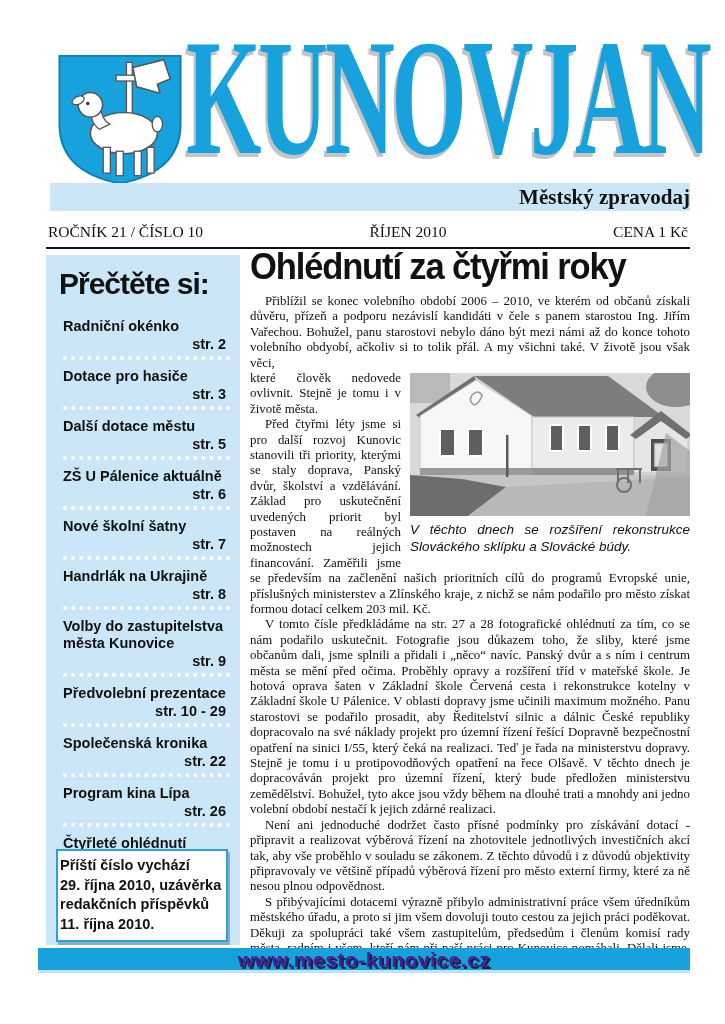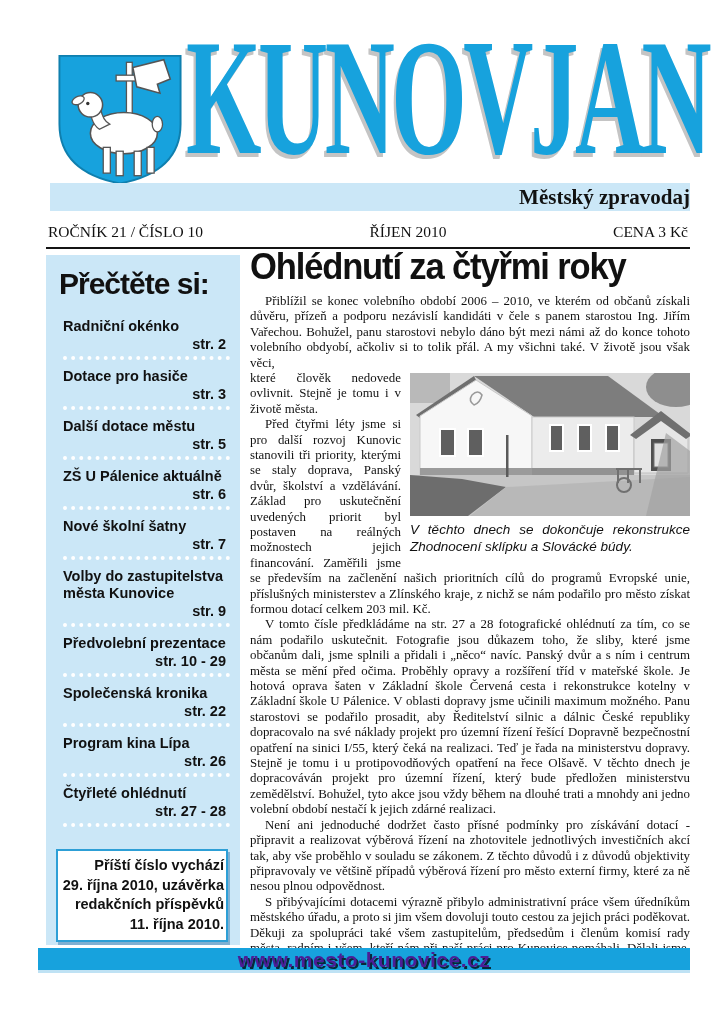--- a/index.html
+++ b/index.html
@@ -66,21 +66,21 @@
   }
   .toc { padding: 6px 10px 0 17px; }
   .toc-label { font-weight: bold; font-size: 14.5px; line-height: 17px; padding-top: 7px; }
   .toc-page  { font-weight: bold; font-size: 14.5px; text-align: right; padding: 1px 4px 4px 0; }
   .toc-dots  { border-bottom: 4px dotted #ffffff; height: 0; margin: 0 0 1px 0; }
   .notice {
     position: absolute; left: 10px; right: 12px; top: 594px;
     background: #ffffff;
     border: 2px solid #2d9fd6;
     box-shadow: 2px 3px 0 rgba(120,170,205,0.9);
-    text-align: right;
+    text-align: left;
     font-weight: bold; font-size: 14.5px; line-height: 19.5px;
     padding: 5px 2px 6px 2px;
   }
 
   
   .main {
     position: absolute; left: 250px; top: 248px;
     width: 440px; height: 700px;
     overflow: hidden;
   }
@@ -153,21 +153,21 @@
       <ellipse cx="17.5" cy="37.5" rx="5" ry="3" fill="#ffffff" stroke="#555" stroke-width="1" transform="rotate(-25 17.5 37.5)"></ellipse>
       <circle cx="25" cy="40" r="1.3" fill="#333"></circle>
       <ellipse cx="79" cy="56" rx="4" ry="6" fill="#ffffff" stroke="#555" stroke-width="1"></ellipse>
     </svg>
   </div>
   <div class="logo">KUNOVJAN</div>
   <div class="band">Městský zpravodaj</div>
   <div class="infoline">
     <span>ROČNÍK 21 / ČÍSLO 10</span>
     <span>ŘÍJEN 2010</span>
-    <span>CENA 3 Kč</span>
+    <span>CENA 1 Kč</span>
   </div>
   <div class="rule"></div>
 
   <div class="sidebar">
     <div class="sidebar-title">Přečtěte si:</div>
     <div class="toc">
       <div>
         <div class="toc-label">Radniční okénko</div>
         <div class="toc-page">str. 2</div>
         <div class="toc-dots"></div>
@@ -183,20 +183,25 @@
         <div class="toc-dots"></div>
       </div>
       <div>
         <div class="toc-label">ZŠ U Pálenice aktuálně</div>
         <div class="toc-page">str. 6</div>
         <div class="toc-dots"></div>
       </div>
       <div>
         <div class="toc-label">Nové školní šatny</div>
         <div class="toc-page">str. 7</div>
+        <div class="toc-dots"></div>
+      </div>
+      <div>
+        <div class="toc-label">Handrlák na Ukrajině</div>
+        <div class="toc-page">str. 8</div>
         <div class="toc-dots"></div>
       </div>
       <div>
         <div class="toc-label">Volby do zastupitelstva města Kunovice</div>
         <div class="toc-page">str. 9</div>
         <div class="toc-dots"></div>
       </div>
       <div>
         <div class="toc-label">Předvolební prezentace</div>
         <div class="toc-page">str. 10 - 29</div>
@@ -265,21 +270,21 @@
           <polygon points="0,102 52,106 96,114 58,143 0,143" fill="#6d6d6d"></polygon>
           <polygon points="96,114 280,104 280,143 60,143" fill="#b8b8b8"></polygon>
 
           <path d="M206,96 h26 M208,96 v14 M218,96 v14 M230,96 v14" stroke="#707070" stroke-width="2" fill="none"></path>
           <circle cx="214" cy="112" r="7" fill="none" stroke="#707070" stroke-width="2"></circle>
 
           <rect x="96" y="62" width="2.5" height="42" fill="#5a5a5a"></rect>
 
           <polygon points="256,60 280,78 280,143 236,143" fill="#a2a2a2" opacity="0.7"></polygon>
         </svg>
-        <div class="caption">V těchto dnech se dokončuje rekonstrukce Zhodnocení sklípku a Slovácké búdy.</div>
+        <div class="caption">V těchto dnech se rozšíření rekonstrukce Slováckého sklípku a Slovácké búdy.</div>
       </div>
       <p class="cont">které člověk nedovede ovlivnit. Stejně je tomu i v životě města.</p>
       <p>Před čtyřmi léty jsme si pro další rozvoj Kunovic stanovili tři priority, kterými se staly doprava, Panský dvůr, školství a vzdělávání. Základ pro uskutečnění uvedených priorit byl postaven na reálných možnostech jejich financování. Zaměřili jsme se především na začlenění našich prioritních cílů do programů Evropské unie, příslušných ministerstev a Zlínského kraje, z nichž se nám podařilo pro město získat formou dotací celkem 203 mil. Kč.</p>
       <p>V tomto čísle předkládáme na str. 27 a 28 fotografické ohlédnutí za tím, co se nám podařilo uskutečnit. Fotografie jsou důkazem toho, že sliby, které jsme občanům dali, jsme splnili a přidali i „něco“ navíc. Panský dvůr a s ním i centrum města se mění před očima. Proběhly opravy a rozšíření tříd v mateřské škole. Je hotová oprava šaten v Základní škole Červená cesta i rekonstrukce kotelny v Základní škole U Pálenice. V oblasti dopravy jsme učinili maximum možného. Panu starostovi se podařilo prosadit, aby Ředitelství silnic a dálnic České republiky dopracovalo na své náklady projekt pro územní řízení řešící Dopravně bezpečnostní opatření na sinici I/55, který čeká na realizaci. Teď je řada na ministerstvu dopravy. Stejně je tomu i u protipovodňových opatření na řece Olšavě. V těchto dnech je dopracováván projekt pro územní řízení, který bude předložen ministerstvu zemědělství. Bohužel, tyto akce jsou vždy během na dlouhé trati a mnohdy ani jedno volební období nestačí k jejich zdárné realizaci.</p>
       <p>Není ani jednoduché dodržet často přísné podmínky pro získávání dotací - připravit a realizovat výběrová řízení na zhotovitele jednotlivých investičních akcí tak, aby vše proběhlo v souladu se zákonem. Z těchto důvodů i z důvodů objektivity připravovaly ve většině případů výběrová řízení pro město externí firmy, které za ně nesou plnou odpovědnost.</p>
       <p>S přibývajícími dotacemi výrazně přibylo administrativní práce všem úředníkům městského úřadu, a proto si jim všem dovoluji touto cestou za jejich práci poděkovat. Děkuji za spolupráci také všem zastupitelům, předsedům i členům komisí rady města, radním i všem, kteří nám při naší práci pro Kunovice pomáhali. Dělali jsme, co bylo v našich silách a možnostech s nejlepším vědomím a svědomím. Zhodnocení naší práce je na našich voličích, občanech města Kunovice.</p>
 
     </div>
   </div>
 

